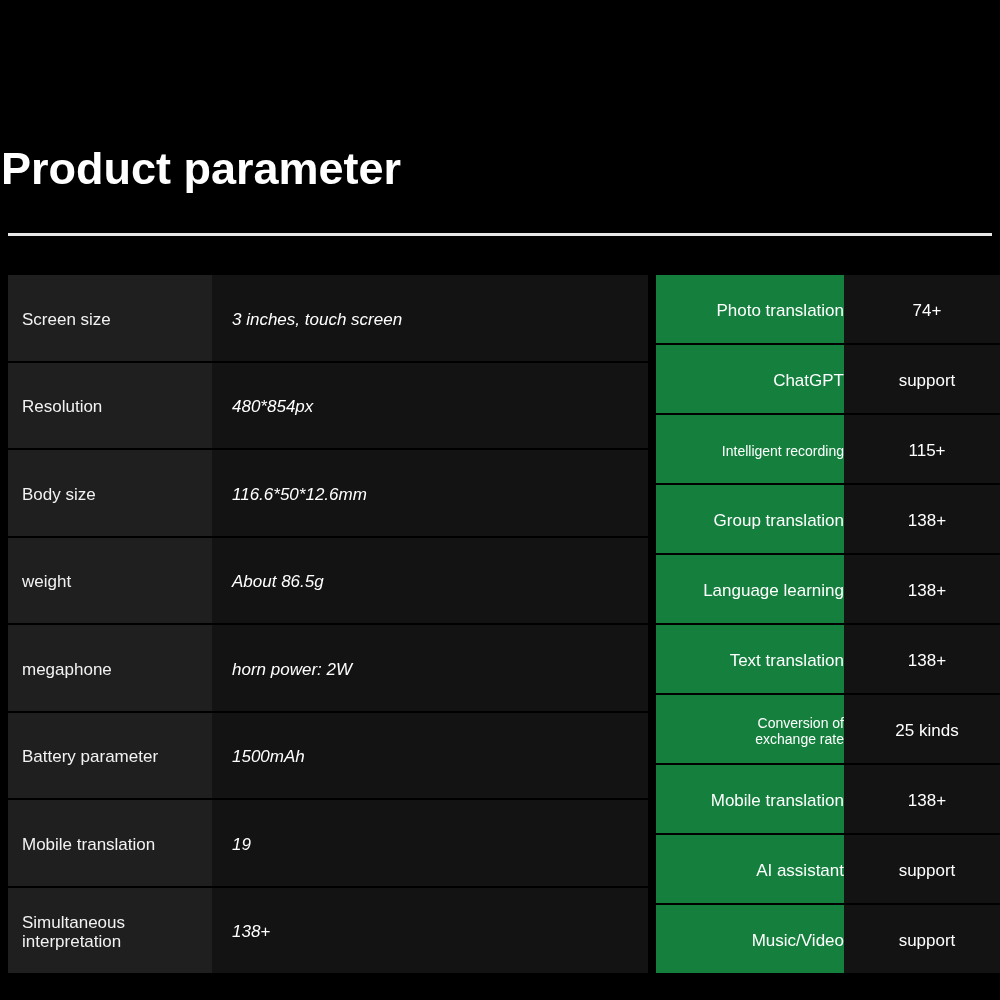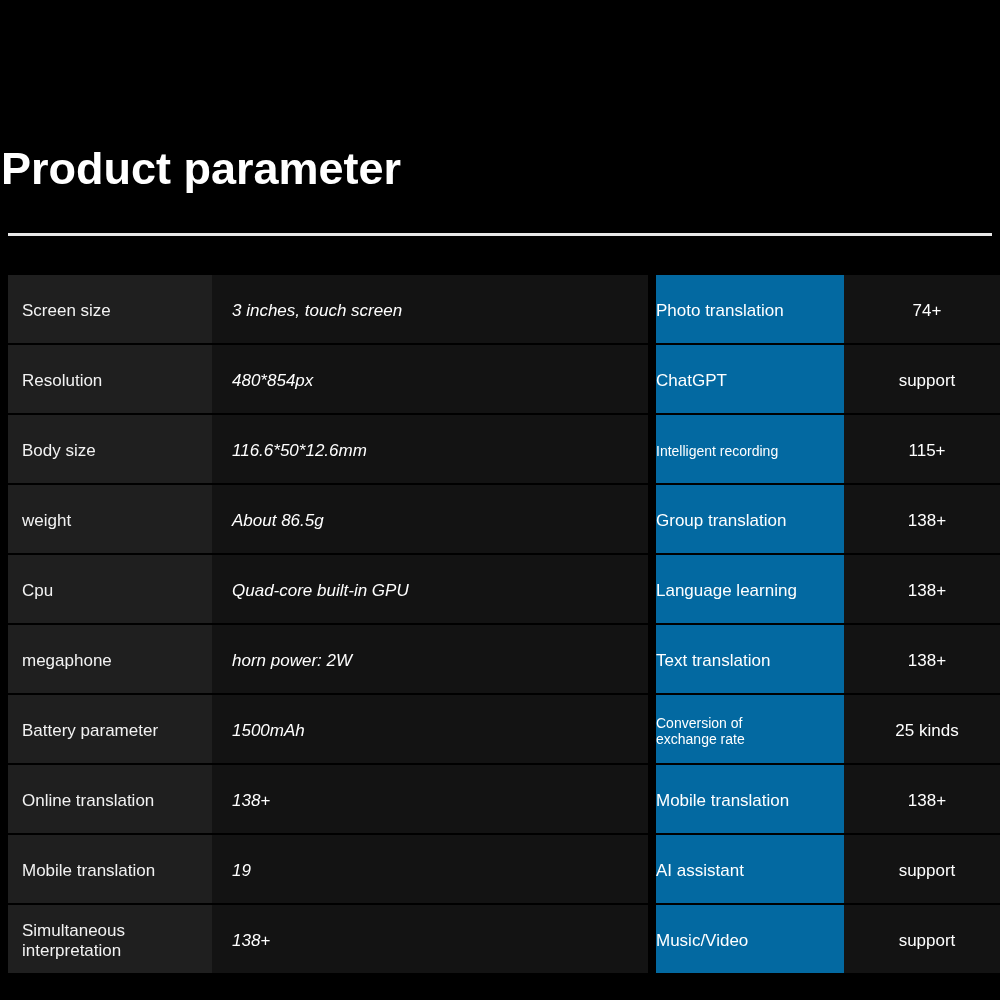--- a/index.html
+++ b/index.html
@@ -73,22 +73,22 @@
   }
   .spec-table.left td.v {
     width: 416px;
     background: #131313;
     padding-left: 20px;
     font-style: italic;
   }
   
   .spec-table.right td.k {
     width: 188px;
-    background: #0369a1;
-    text-align: left;
+    background: #15803d;
+    text-align: right;
     padding-left: 0;
   }
   .spec-table.right td.v {
     width: 166px;
     background: #131313;
     text-align: center;
     padding-left: 0;
   }
   .spec-table.right td.k.small { font-size: 14px; line-height: 1.15; }
   .spec-table.left td.k.small { font-size: 17px; line-height: 1.15; }
@@ -116,34 +116,26 @@
         </tr>
         <tr>
           <td class="k">Body size</td>
           <td class="v">116.6*50*12.6mm</td>
         </tr>
         <tr>
           <td class="k">weight</td>
           <td class="v">About 86.5g</td>
         </tr>
         <tr>
-          <td class="k">Cpu</td>
-          <td class="v">Quad-core built-in GPU</td>
-        </tr>
-        <tr>
           <td class="k">megaphone</td>
           <td class="v">horn power: 2W</td>
         </tr>
         <tr>
           <td class="k">Battery parameter</td>
           <td class="v">1500mAh</td>
-        </tr>
-        <tr>
-          <td class="k">Online translation</td>
-          <td class="v">138+</td>
         </tr>
         <tr>
           <td class="k">Mobile translation</td>
           <td class="v">19</td>
         </tr>
         <tr>
           <td class="k small" style="white-space: pre-line;">Simultaneous
 interpretation</td>
           <td class="v">138+</td>
         </tr>

